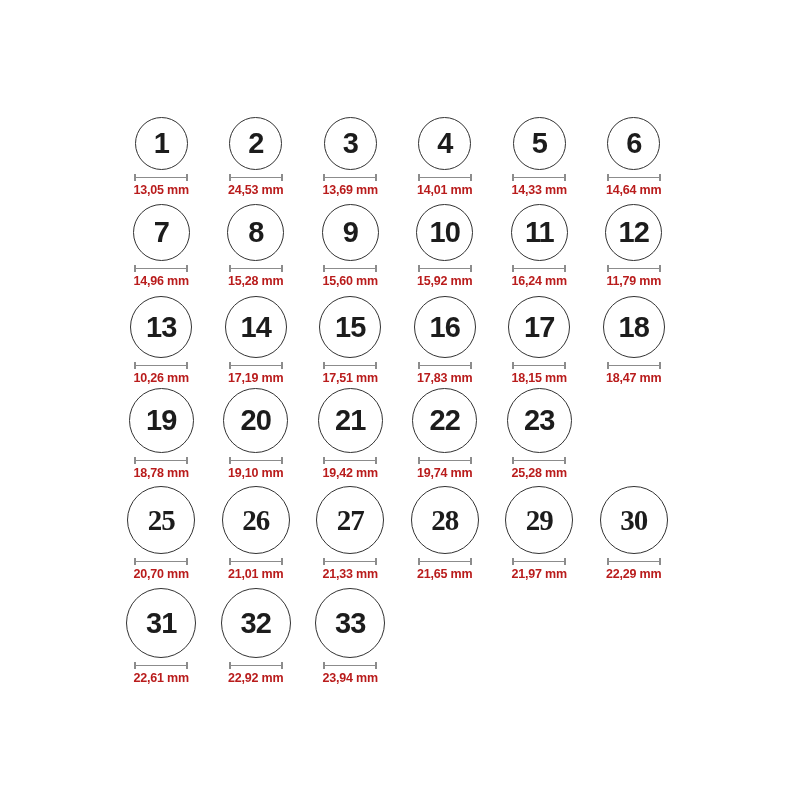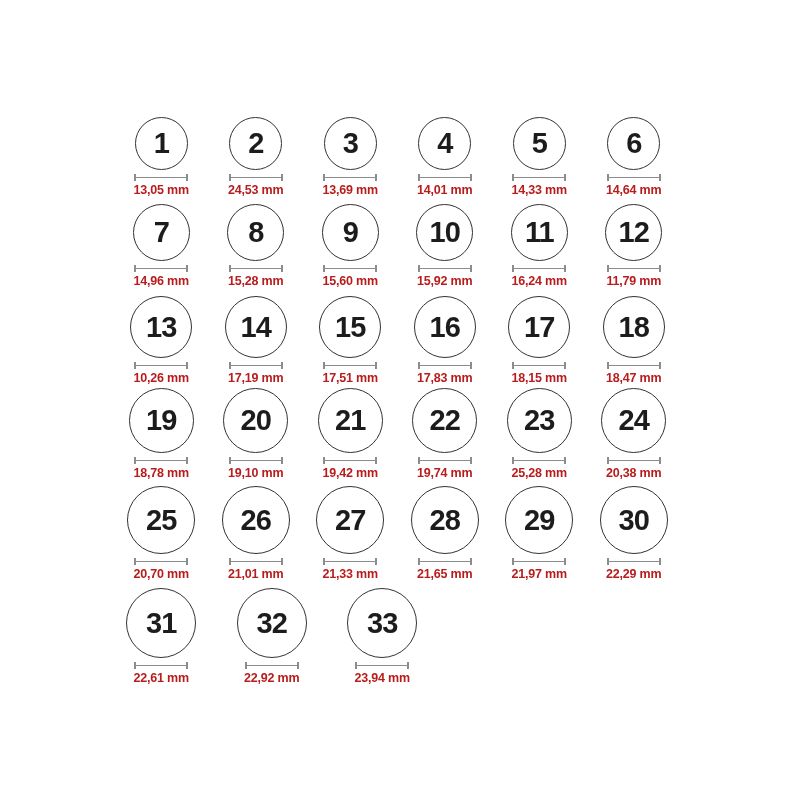--- a/index.html
+++ b/index.html
@@ -71,22 +71,22 @@
     font-size: 12.5px;
     letter-spacing: -0.2px;
     color: #b91c1c;
     white-space: nowrap;
   }
   
   .row-0 { top: 117px; } .row-0 .circle { width: 53px; height: 53px; }
   .row-1 { top: 204px; } .row-1 .circle { width: 57px; height: 57px; }
   .row-2 { top: 296px; } .row-2 .circle { width: 62px; height: 62px; }
   .row-3 { top: 388px; } .row-3 .circle { width: 65px; height: 65px; text-align: right; }
-  .row-4 { top: 486px; } .row-4 .circle { width: 68px; height: 68px; }
-  .row-5 { top: 588px; gap: 16px; } .row-5 .circle { width: 70px; height: 70px; }
+  .row-4 { top: 486px; } .row-4 .circle { width: 68px; height: 68px; font-family: Liberation Serif, serif; }
+  .row-5 { top: 588px; } .row-5 .circle { width: 70px; height: 70px; }
 </style>
 </head>
 <body>
 
 <div class="page">
   <div class="chart" id="chart">
       <div class="row row-0">
         <div class="cell">
     <div class="circle">
       <span class="num">1</span>
@@ -247,27 +247,20 @@
     <div class="ruler"></div>
     <div class="label">19,74 mm</div>
   </div>
         <div class="cell">
     <div class="circle">
       <span class="num">23</span>
     </div>
     <div class="ruler"></div>
     <div class="label">25,28 mm</div>
   </div>
-        <div class="cell">
-    <div class="circle">
-      <span class="num">24</span>
-    </div>
-    <div class="ruler"></div>
-    <div class="label">20,38 mm</div>
-  </div>
       </div>
       <div class="row row-4">
         <div class="cell">
     <div class="circle">
       <span class="num">25</span>
     </div>
     <div class="ruler"></div>
     <div class="label">20,70 mm</div>
   </div>
         <div class="cell">

